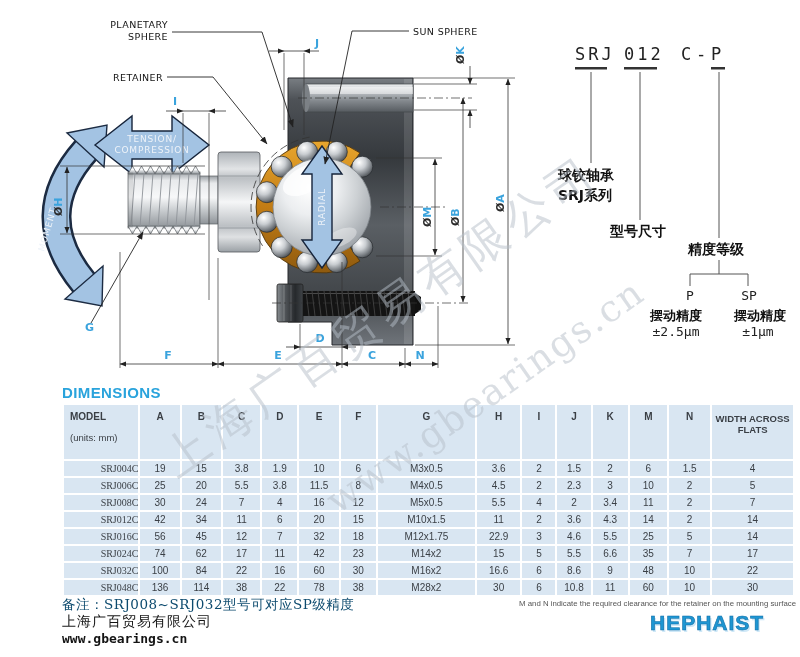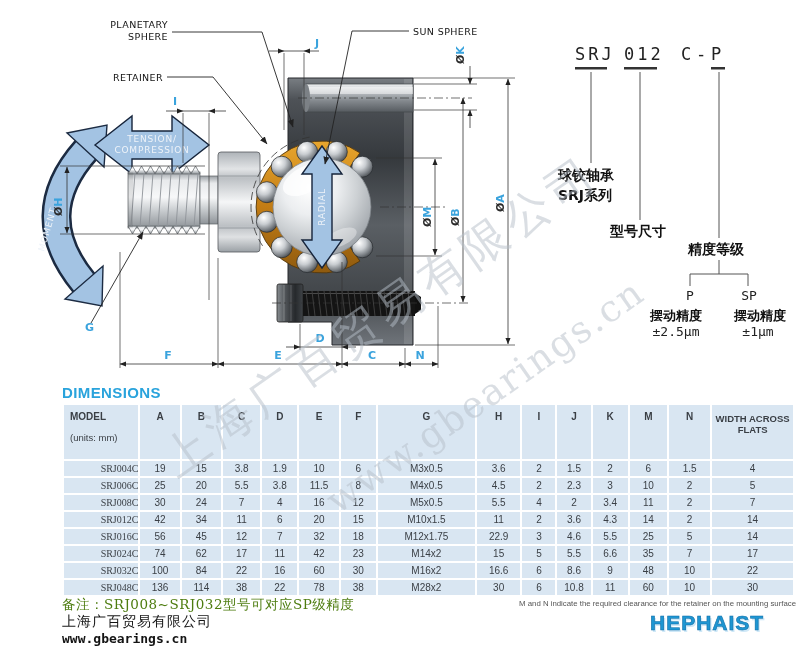--- a/index.html
+++ b/index.html
@@ -16,21 +16,21 @@
   table.dims{border-collapse:separate;border-spacing:2px;table-layout:fixed;width:733px;
              font-size:10px;color:#3a3f45;}
   table.dims th,table.dims td{background:#d9e6f2;overflow:hidden;}
   table.dims th{font-weight:bold;text-align:center;vertical-align:top;padding-top:6px;height:45px;font-size:10px;line-height:1.2;}
   table.dims th.c-model{text-align:left;padding-left:6px;}
   table.dims th.c-model .units{font-weight:normal;margin-top:9px;font-size:9.5px;}
   table.dims th.c-wacf{font-size:9.5px;line-height:1.18;padding-top:8px;text-align:center;}
   table.dims td{text-align:center;height:15px;padding:0;}
   table.dims td.c-model{text-align:right;padding-left:6px;font-family:Liberation Serif, serif;}
   
-  .remark{left:62px;top:596px;font-size:13.5px;color:#4d7c0f;font-family:"DejaVu Serif",serif;letter-spacing:.5px;}
+  .remark{left:62px;top:596px;font-size:13.5px;color:#0c4a6e;font-family:"DejaVu Serif",serif;letter-spacing:.5px;}
   .company{left:62px;top:613px;font-size:14px;color:#141414;font-family:"DejaVu Serif",serif;letter-spacing:1px;}
   .website{left:62px;top:631px;font-size:13px;font-weight:bold;color:#141414;font-family:"DejaVu Sans Mono",monospace;}
   .clearance{left:420px;top:599px;width:376px;text-align:right;font-size:7.8px;color:#555;}
   .logo{left:650px;top:611px;font-size:21px;font-weight:800;letter-spacing:1px;color:#1e96d2;
         -webkit-text-stroke:.6px #0e6da6;text-shadow:1.5px 1.5px 0 #cfe8f7;font-family:Liberation Sans, sans-serif;}
   
   .dim-t{fill:#3aa3dd;font-weight:bold;font-size:11px;font-family:"DejaVu Sans",sans-serif;}
   .phi-t{fill:#2b2b2b;}
   .lbl-t{fill:#141414;font-size:9.5px;letter-spacing:.4px;font-family:"DejaVu Sans",sans-serif;}
   .arr-t{fill:#eef3f9;font-size:9px;letter-spacing:.8px;font-family:"DejaVu Sans",sans-serif;}

